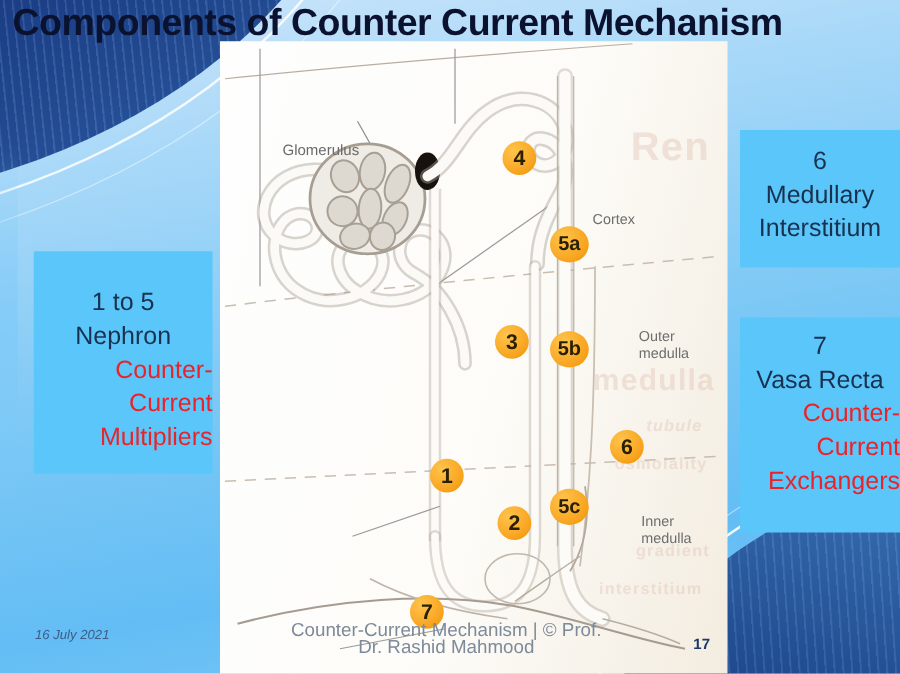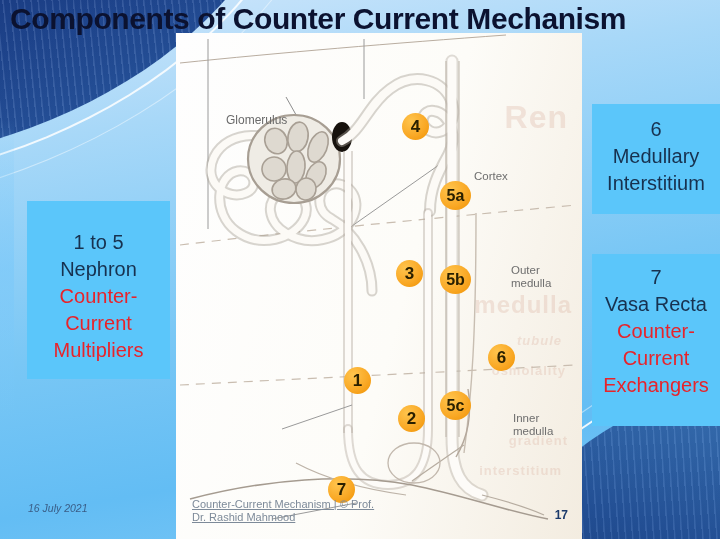--- a/index.html
+++ b/index.html
@@ -161,24 +161,23 @@
     font-family: "Liberation Sans", sans-serif;
   }
   .marker.wide { width: 31px; height: 29px; border-radius: 50%; font-size: 16px; }
 
   .caption {
     position: absolute;
     left: 16px;
     top: 465px;
     width: 330px;
     color: #7d8a99;
-    font-size: 11px;
+    font-size: 15px;
     line-height: 13px;
-    text-align: left;
-    text-decoration: underline;
+    text-align: center;
   }
   .slideno {
     position: absolute;
     right: 14px;
     top: 475px;
     color: #1b3a6b;
     font-size: 12px;
     font-weight: bold;
   }
   
@@ -200,21 +199,21 @@
     padding-top: 12px;
     box-sizing: border-box;
   }
   .box-r2 {
     left: 592px; top: 254px;
     width: 128px; height: 172px;
     padding-top: 10px;
     box-sizing: border-box;
   }
   .t-dark { color: #17314f; font-size: 20px; }
-  .t-red  { color: #e8232a; font-size: 20px; }
+  .t-red  { color: #e8232a; font-size: 20px; text-align: right; }
   .date {
     position: absolute;
     left: 28px; top: 502px;
     color: #3a5d86;
     font-size: 10.5px;
     font-style: italic;
   }
 </style>
 </head>
 <body>

